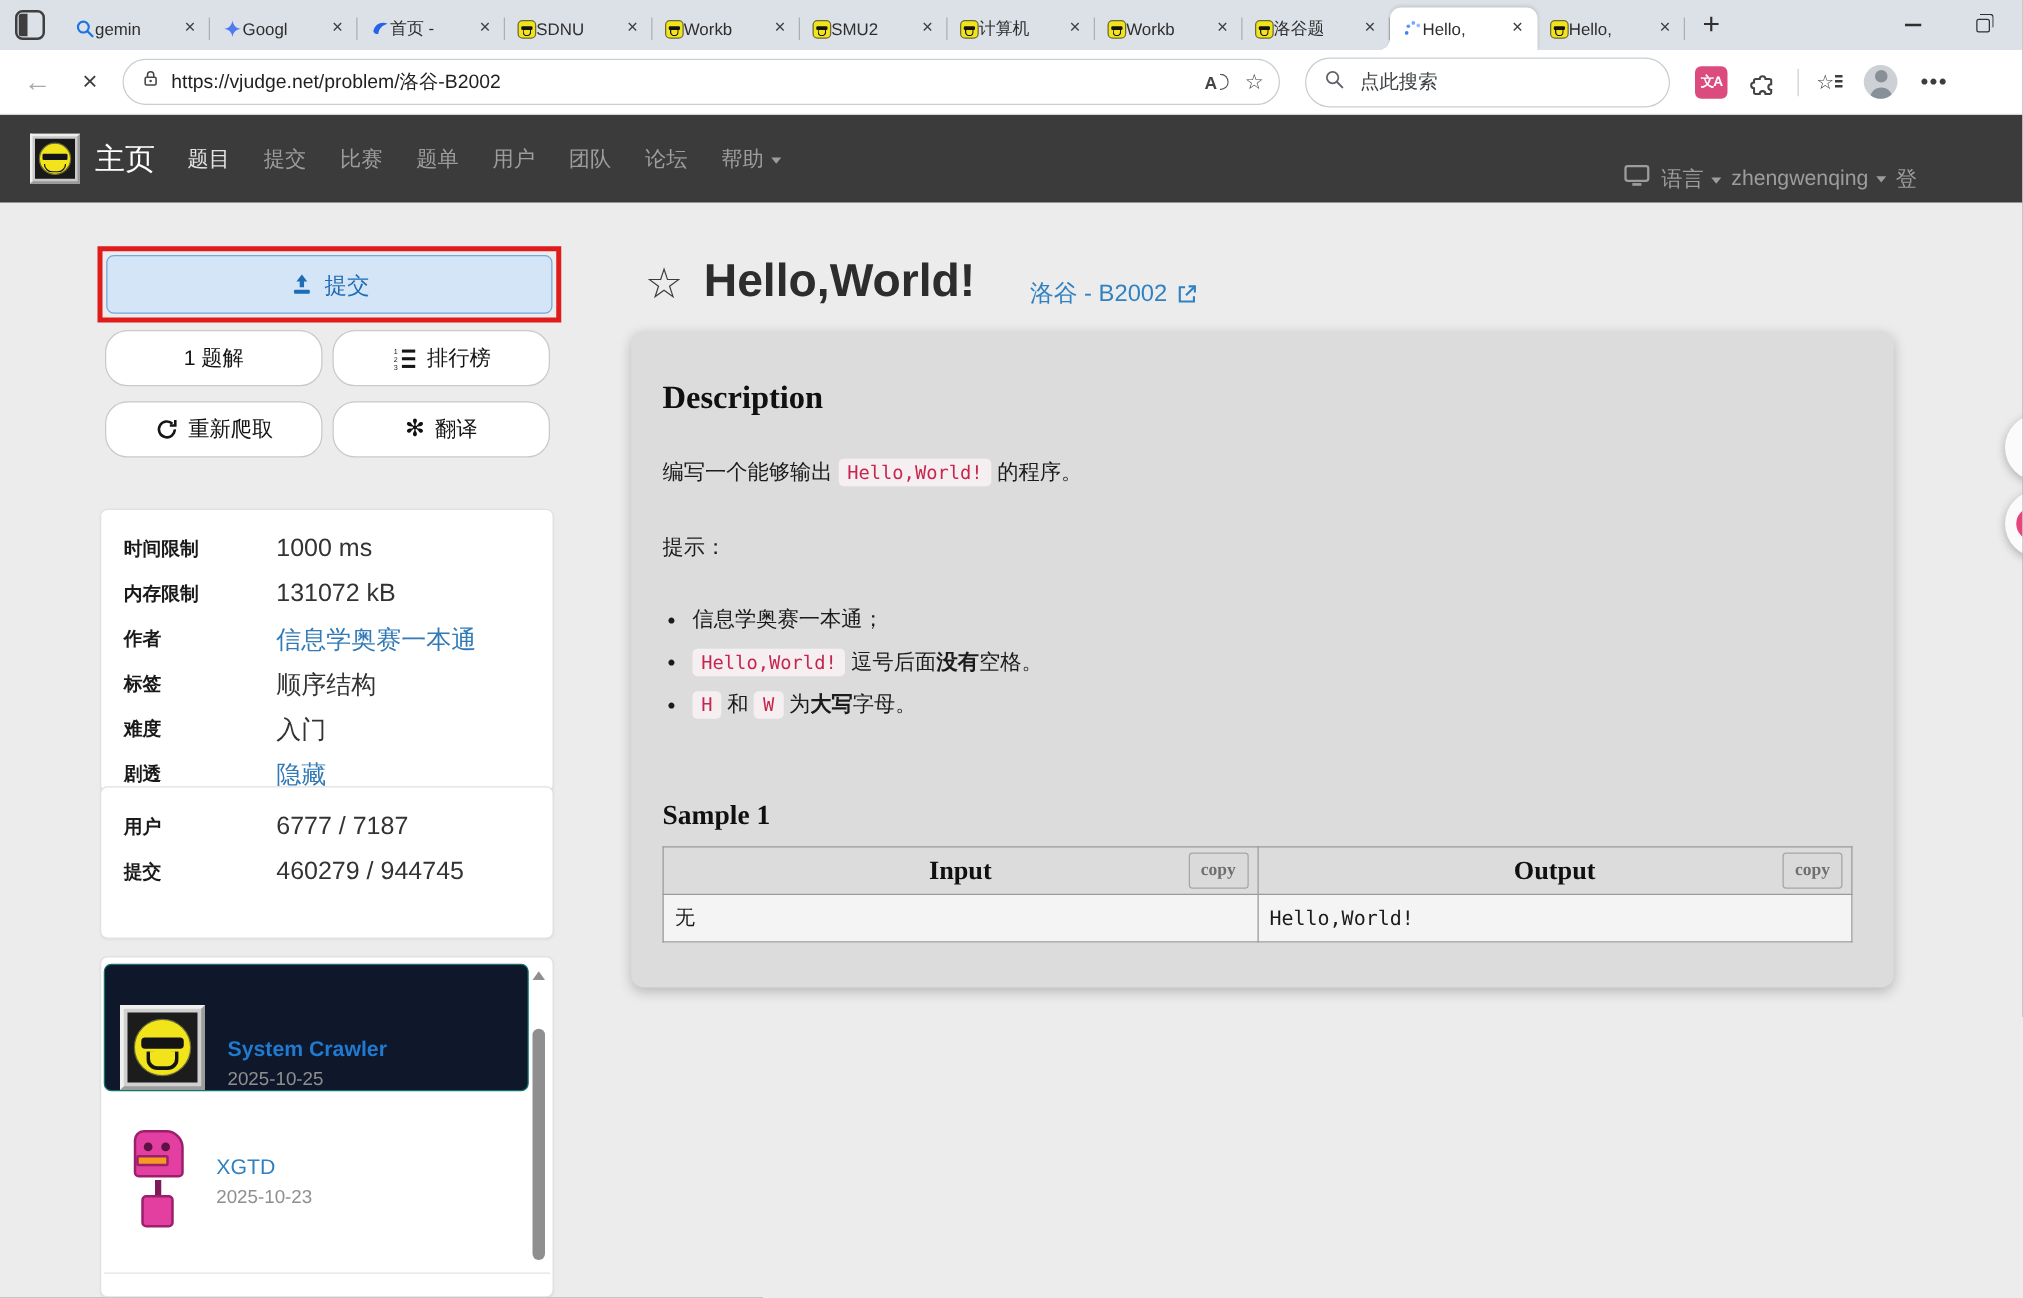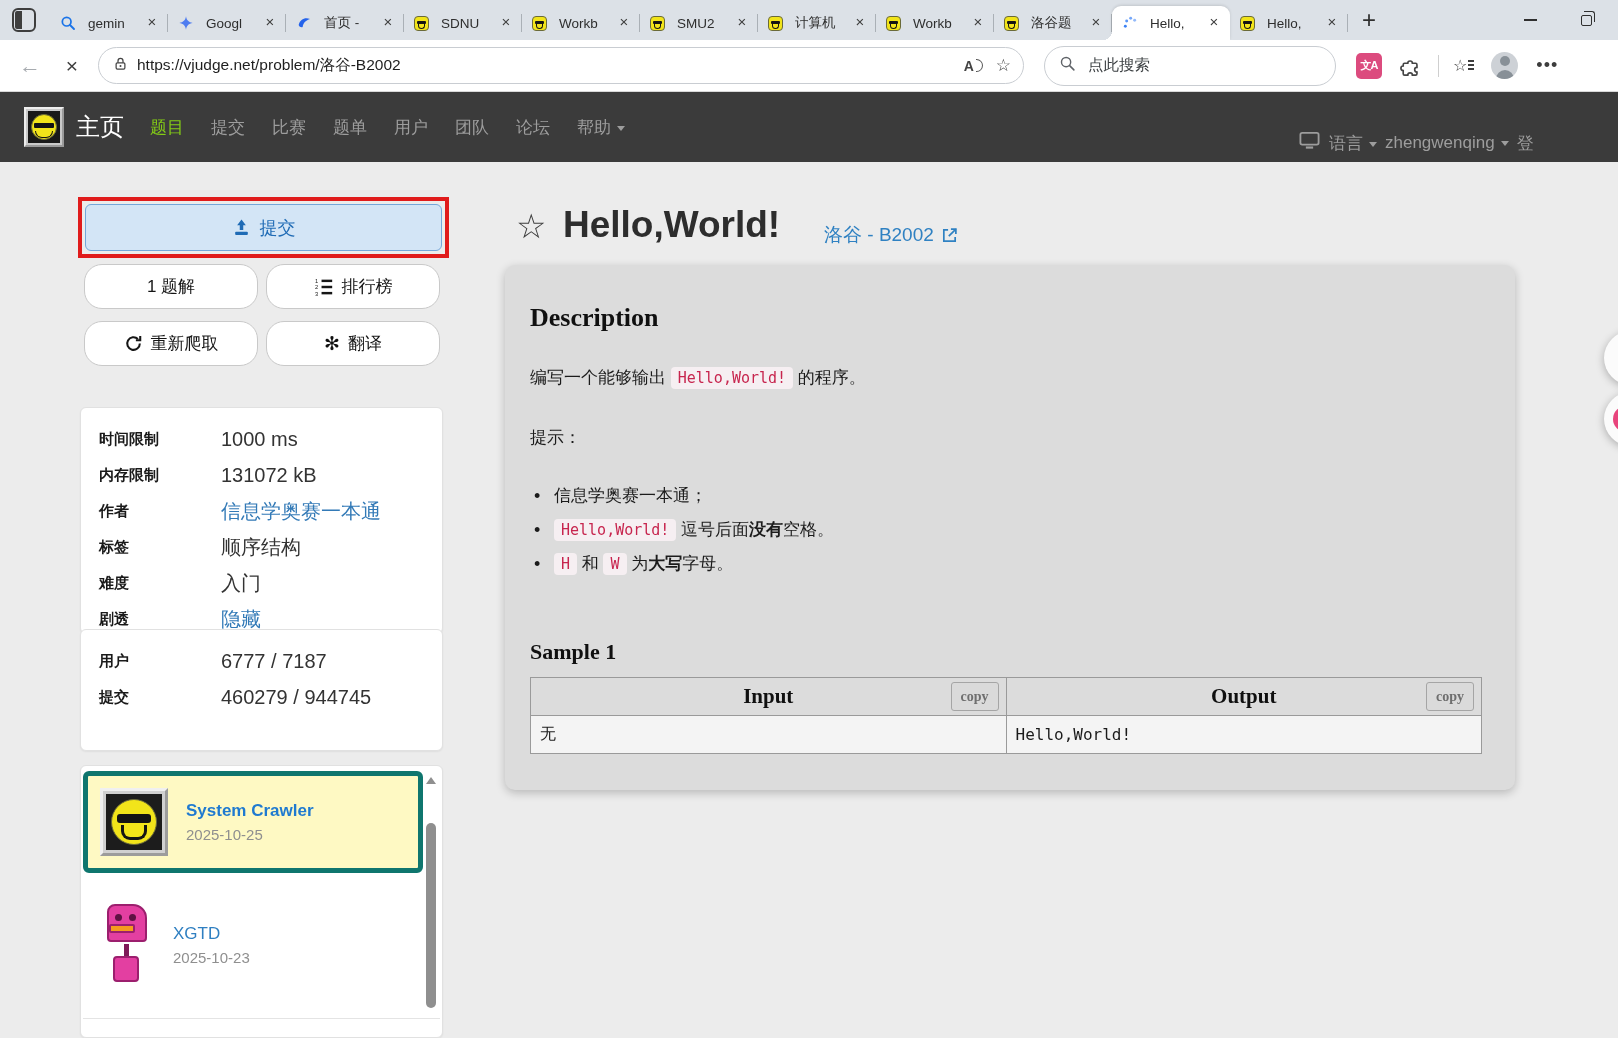--- a/index.html
+++ b/index.html
@@ -4,21 +4,21 @@
 <style>
   * { margin:0; padding:0; box-sizing:border-box; }
   body { font-family:"Liberation Sans",sans-serif; background:#888; }
   #canvas { position:relative; width:1618px; height:1038px; overflow:hidden; background:#ececec; }
 
   
   .tabbar { position:absolute; top:0; left:0; width:100%; height:40px; background:#dce1e7; display:flex; align-items:center; }
   .tab-actions-btn { width:24px; height:24px; margin-left:12px; border:2px solid #3e3e3e; border-radius:6px; position:relative; flex:none; cursor:pointer; }
   .tab-actions-btn::before { content:""; position:absolute; left:1px; top:1px; bottom:1px; width:7px; background:#3e3e3e; border-radius:2px 0 0 2px; }
   .tabs { display:flex; align-items:flex-end; height:40px; margin-left:14px; }
-  .tab { width:118px; height:34px; display:flex; align-items:center; gap:12px; padding:0 7px 0 10px; border-radius:9px 9px 0 0; position:relative; cursor:pointer; }
+  .tab { width:118px; height:34px; display:flex; align-items:center; gap:0; padding:0 7px 0 10px; border-radius:9px 9px 0 0; position:relative; cursor:pointer; }
   .tab:not(.active)::after { content:""; position:absolute; right:0; top:8px; bottom:8px; width:1px; background:#aab0b6; }
   .tab.active { background:#fff; box-shadow:0 -1px 3px rgba(0,0,0,.12); }
   .tab.active::before { content:""; position:absolute; left:-9px; bottom:0; width:9px; height:9px; background:radial-gradient(circle at 0 0, transparent 9px, #fff 9px); }
   .tab-title { flex:1; font-size:13.5px; color:#2e2e2e; white-space:nowrap; overflow:hidden; }
   .tab-close { width:18px; height:18px; line-height:16px; text-align:center; font-size:15px; color:#3f3f3f; border-radius:4px; flex:none; }
   .fav { width:16px; height:16px; flex:none; position:relative; }
   .smiley { width:15px; height:15px; border-radius:4px; background:#f2e41a; border:1px solid #6a6a3a; position:relative; overflow:hidden; }
   .smiley::before { content:""; position:absolute; left:2px; right:2px; top:4px; height:3px; background:#141414; border-radius:1px; }
   .smiley::after { content:""; position:absolute; left:3px; right:3px; bottom:1px; height:6px; border:1.4px solid #141414; border-top:none; border-radius:0 0 9px 9px; }
   .newtab-btn { font-size:24px; color:#2f2f2f; margin-left:14px; line-height:24px; cursor:pointer; }
@@ -50,39 +50,39 @@
 
   
   .vj-navbar { position:absolute; top:92px; left:0; width:100%; height:70px; background:#3b3b3b; display:flex; align-items:center; }
   .vj-logo { margin-left:24px; width:40px; height:40px; background:#c9c9c9; border:2px outset #eee; display:flex; align-items:center; justify-content:center; cursor:pointer; }
   .vj-logo-inner { width:32px; height:32px; background:#191919; display:flex; align-items:center; justify-content:center; }
   .vj-logo-inner .smiley { width:26px; height:26px; border-radius:50%; }
   .vj-logo-inner .smiley::before { top:8px; height:5px; }
   .vj-brand { margin-left:12px; font-size:24px; color:#fff; cursor:pointer; }
   .vj-links { display:flex; align-items:center; margin-left:26px; gap:27px; }
   .vj-link { font-size:17px; color:#9d9d9d; cursor:pointer; white-space:nowrap; }
-  .vj-link.active { color:#84cc16; }
+  .vj-link.active { color:#e5e5e5; }
   .caret { display:inline-block; width:0; height:0; border-left:4.5px solid transparent; border-right:4.5px solid transparent; border-top:5px solid currentColor; margin-left:6px; vertical-align:middle; }
   .vj-right { position:absolute; left:1298px; top:16px; height:70px; display:flex; align-items:center; gap:8px; color:#9d9d9d; }
   .vj-right .vj-link { font-size:17px; }
 
   
   .red-annotation { position:absolute; left:78px; top:197px; width:371px; height:61px; border:4px solid #e01b1b; display:flex; padding:3px; }
   .submit-btn { flex:1; border:1px solid #74a7da; border-radius:6px; background:#d3e5f6; color:#1f6bb5; font-size:18px; display:flex; align-items:center; justify-content:center; gap:9px; cursor:pointer; }
   .side-btn { position:absolute; width:174px; height:45px; background:#fff; border:1px solid #c9c9c9; border-radius:18px; color:#141414; font-size:17px; display:flex; align-items:center; justify-content:center; gap:8px; cursor:pointer; }
   .panel { position:absolute; left:80px; width:363px; background:#fff; border:1px solid #e1e1e1; border-radius:6px; box-shadow:0 1px 2px rgba(0,0,0,.06); }
   .info-panel { top:407px; height:227px; padding:13px 0 0 18px; }
   .stats-panel { top:629px; height:122px; padding:13px 0 0 18px; }
   .info-row { display:flex; height:36px; align-items:center; }
   .info-label { width:122px; font-size:15px; font-weight:700; color:#1a1a1a; }
   .info-value { font-size:20px; color:#333; }
   .link-blue { color:#337ab7; cursor:pointer; }
   .user-panel { top:765px; height:273px; padding:5px 0 0 0; overflow:hidden; }
   .user-item { position:relative; margin:0 19px 0 2px; height:102px; display:flex; align-items:center; border-radius:6px; cursor:pointer; }
-  .user-item.selected { background:#fef9c3; border:5px solid #0f766e; }
+  .user-item.selected { background:#0f172a; border:1px solid #0f766e;align-items:flex-end; }
   .user-item + .user-item { margin-top:5px; height:134px; }
   .user-avatar-frame { margin-left:12px; width:68px; height:68px; background:#d0d0d0; border:3px outset #f0f0f0; display:flex; align-items:center; justify-content:center; flex:none; }
   .user-avatar-inner { width:56px; height:56px; background:#1c1c1c; display:flex; align-items:center; justify-content:center; }
   .user-avatar-inner .smiley { width:46px; height:46px; border-radius:50%; }
   .user-avatar-inner .smiley::before { top:14px; height:9px; left:5px; right:5px; border-radius:3px; }
   .user-avatar-inner .smiley::after { left:9px; right:9px; bottom:4px; height:12px; border-width:3px; }
   .user-meta { margin-left:18px; }
   .user-name { font-size:17px; font-weight:700; color:#1f7ad0; cursor:pointer; }
   .user-name.plain { font-weight:400; color:#2f7fc1; }
   .user-date { font-size:15px; color:#8f8f8f; margin-top:5px; }

